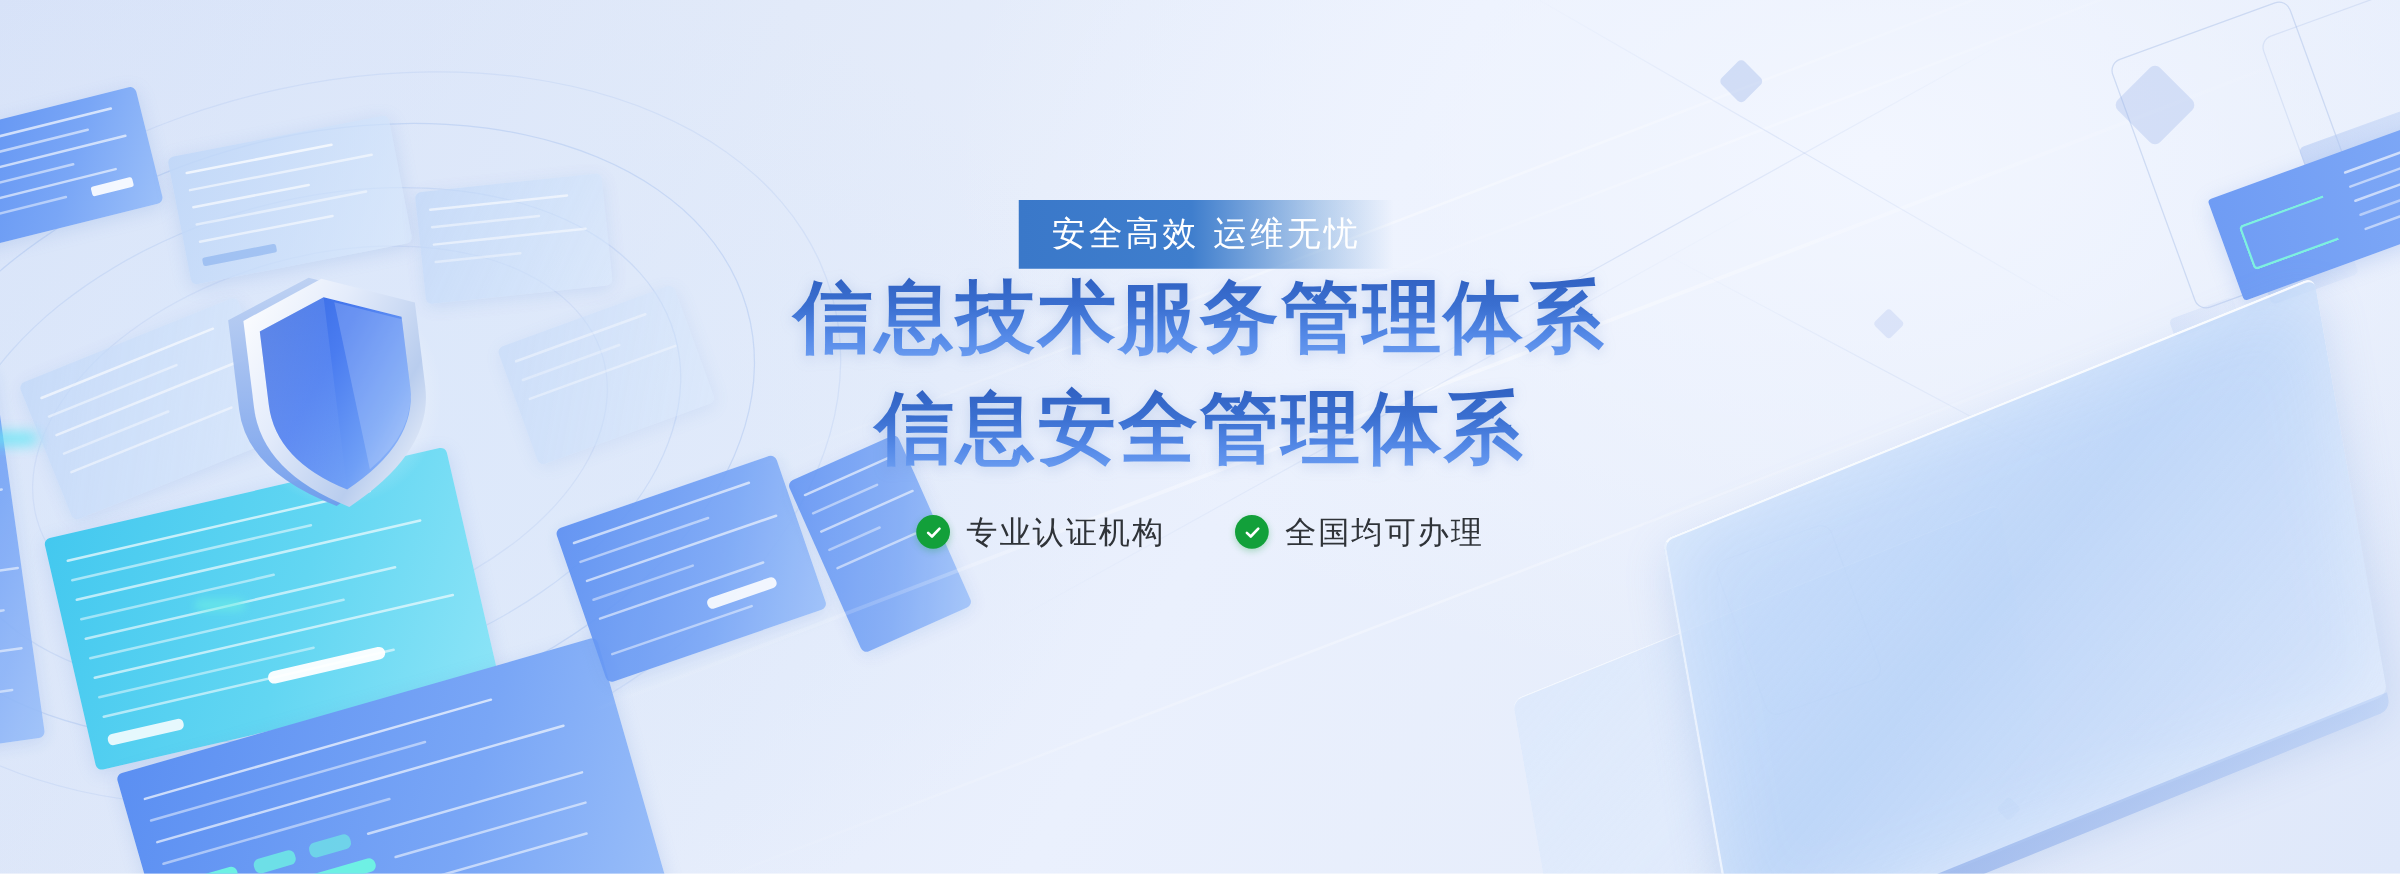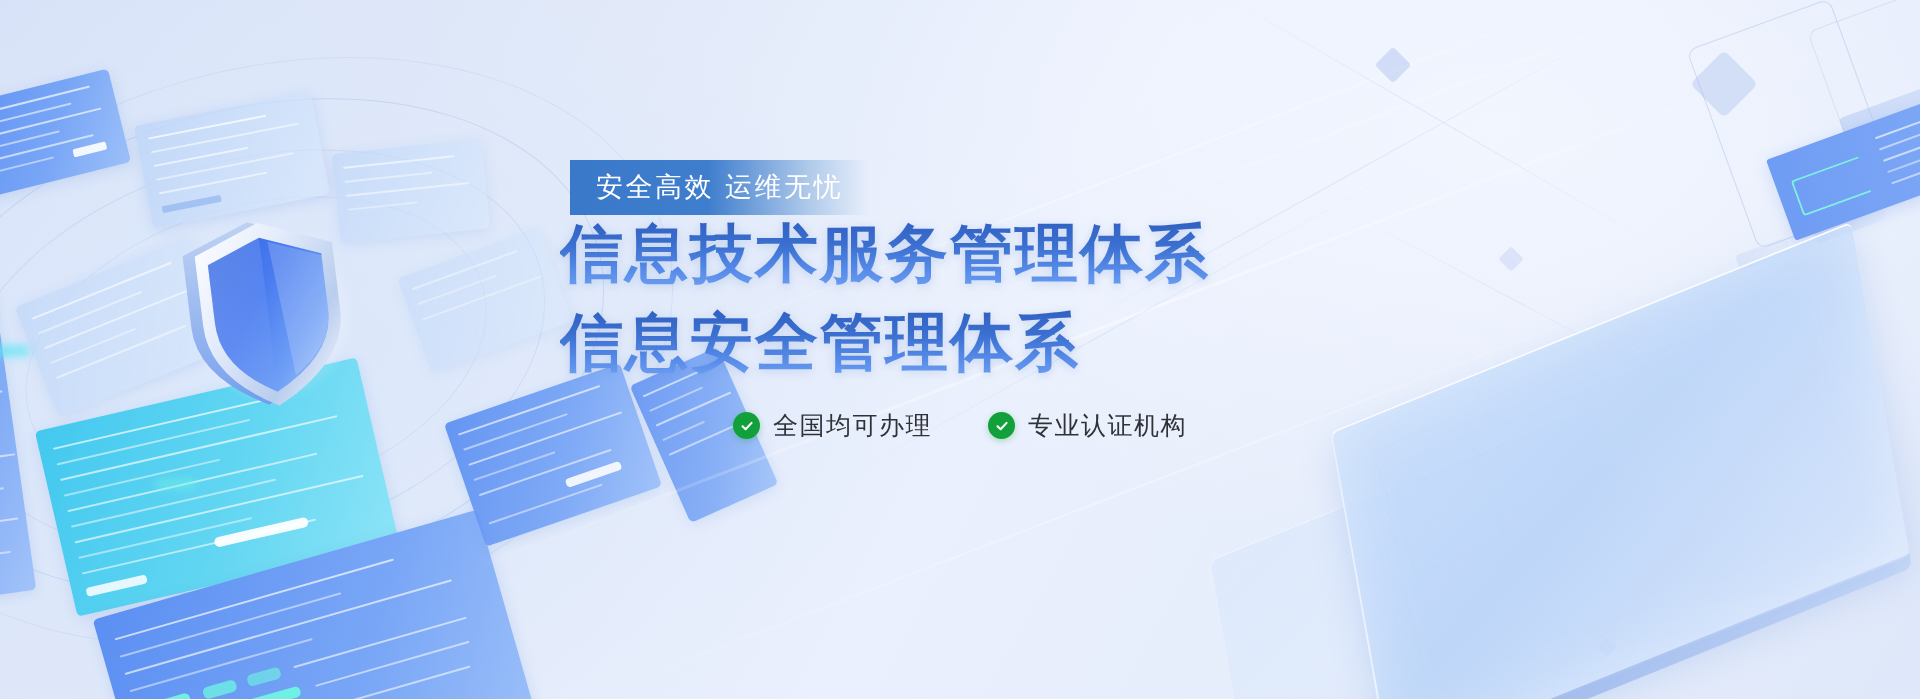--- a/index.html
+++ b/index.html
@@ -90,21 +90,21 @@
   .p-cyan{background:linear-gradient(120deg,#43c8ef 0%,#62d6f2 55%,#8ce4f7 100%);}
   .p-pale{background:linear-gradient(120deg,rgba(190,214,248,.85),rgba(214,231,252,.6));}
 
   
   .shield-wrap{position:absolute;left:180px;top:212px;width:180px;height:200px;
     transform:rotate(-7deg);}
   .shield-glow{position:absolute;left:-26px;top:-22px;width:232px;height:250px;border-radius:50%;
     background:radial-gradient(closest-side,rgba(255,255,255,.85),rgba(255,255,255,0) 72%);}
 
   
-  .content{position:absolute;left:560px;top:160px;width:800px;z-index:10;}
+  .content{position:absolute;left:560px;top:160px;width:800px;text-align:center;z-index:10;}
 
   .badge{display:inline-block;position:relative;padding:9px 26px 10px 26px;
     margin-left:10px;}
   .badge-bg{position:absolute;inset:0;
     background:linear-gradient(90deg,#3a78c9 0%,#3f7ecd 46%,rgba(110,160,215,.45) 80%,rgba(160,195,232,0) 100%);}
   .badge-txt{position:relative;color:#ffffff;font-size:27px;letter-spacing:2.5px;
     font-family:"DejaVu Sans","Liberation Sans",sans-serif;white-space:nowrap;}
 
   .headline{margin-top:16px;font-size:63px;line-height:1.16;font-weight:bold;
     letter-spacing:2px;white-space:nowrap;
@@ -320,27 +320,27 @@
     <div class="headline l2">信息技术服务管理体系</div>
     <div class="headline l1">信息安全管理体系</div>
 
     <div class="features">
       <div class="feat">
         <span class="check">
           <svg width="16" height="16" viewBox="0 0 16 16">
             <path d="M3.5 8.3 L6.6 11.2 L12.6 4.9" fill="none" stroke="#ffffff" stroke-width="2.1" stroke-linecap="round" stroke-linejoin="round"></path>
           </svg>
         </span>
-        <span class="feat-label">全国均可办理</span>
+        <span class="feat-label">专业认证机构</span>
       </div>
 
       <div class="feat">
         <span class="check">
           <svg width="16" height="16" viewBox="0 0 16 16">
             <path d="M3.5 8.3 L6.6 11.2 L12.6 4.9" fill="none" stroke="#ffffff" stroke-width="2.1" stroke-linecap="round" stroke-linejoin="round"></path>
           </svg>
         </span>
-        <span class="feat-label">专业认证机构</span>
+        <span class="feat-label">全国均可办理</span>
       </div>
     </div>
 
   </div>
 </div>
 
 </body></html>

